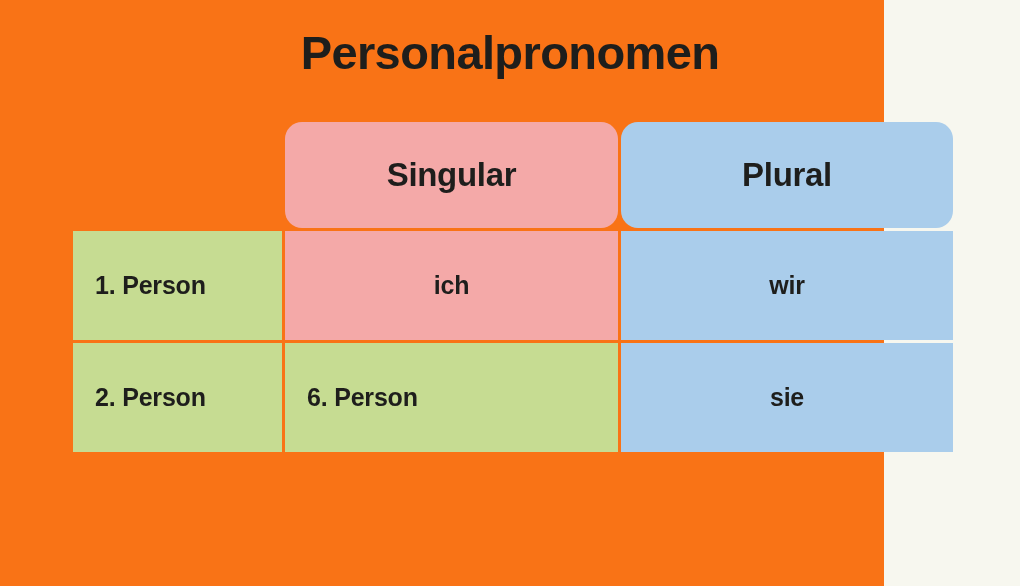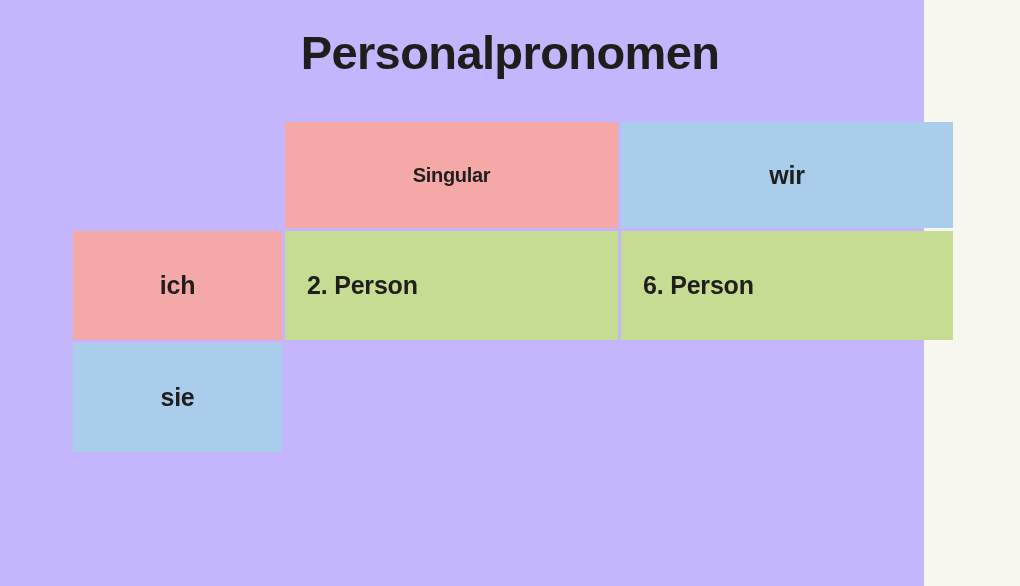--- a/index.html
+++ b/index.html
@@ -13,22 +13,21 @@
     background: #f7f7ef;
     font-family: "Liberation Sans", sans-serif;
     color: #1e1e1c;
     overflow: hidden;
   }
 
   .page {
     position: relative;
     width: 884px;
     height: 586px;
-    background: #c4b5fd;
-    padding-left: 40px;
+    background: #f97316;
   }
 
   
   .title {
     position: absolute;
     left: 0;
     top: 26px;
     width: 1020px;
     text-align: center;
     font-size: 47px;
@@ -84,38 +83,41 @@
   .cell-blue {
     background: #aacdeb;
     justify-content: center;
     font-size: 25px;
     font-weight: bold;
     letter-spacing: -0.2px;
   }
 
   .cell-pink.head,
   .cell-blue.head {
-    font-size: 20px;
+    font-size: 33px;
     letter-spacing: -0.3px;
+    border-radius: 17px;
   }
 </style>
 </head>
 <body>
 
 <div class="page">
 
   <div class="title">Personalpronomen</div>
 
   <div class="table">
 
     <div class="cell cell-empty"></div>
     <div class="cell cell-pink head">Singular</div>
+    <div class="cell cell-blue head">Plural</div>
 
+    <div class="cell cell-rowhead">1. Person</div>
+    <div class="cell cell-pink">ich</div>
     <div class="cell cell-blue">wir</div>
-    <div class="cell cell-pink">ich</div>
 
     <div class="cell cell-rowhead">2. Person</div>
 
     <div class="cell cell-rowhead">6. Person</div>
     <div class="cell cell-blue">sie</div>
 
   </div>
 </div>
 
 </body></html>

